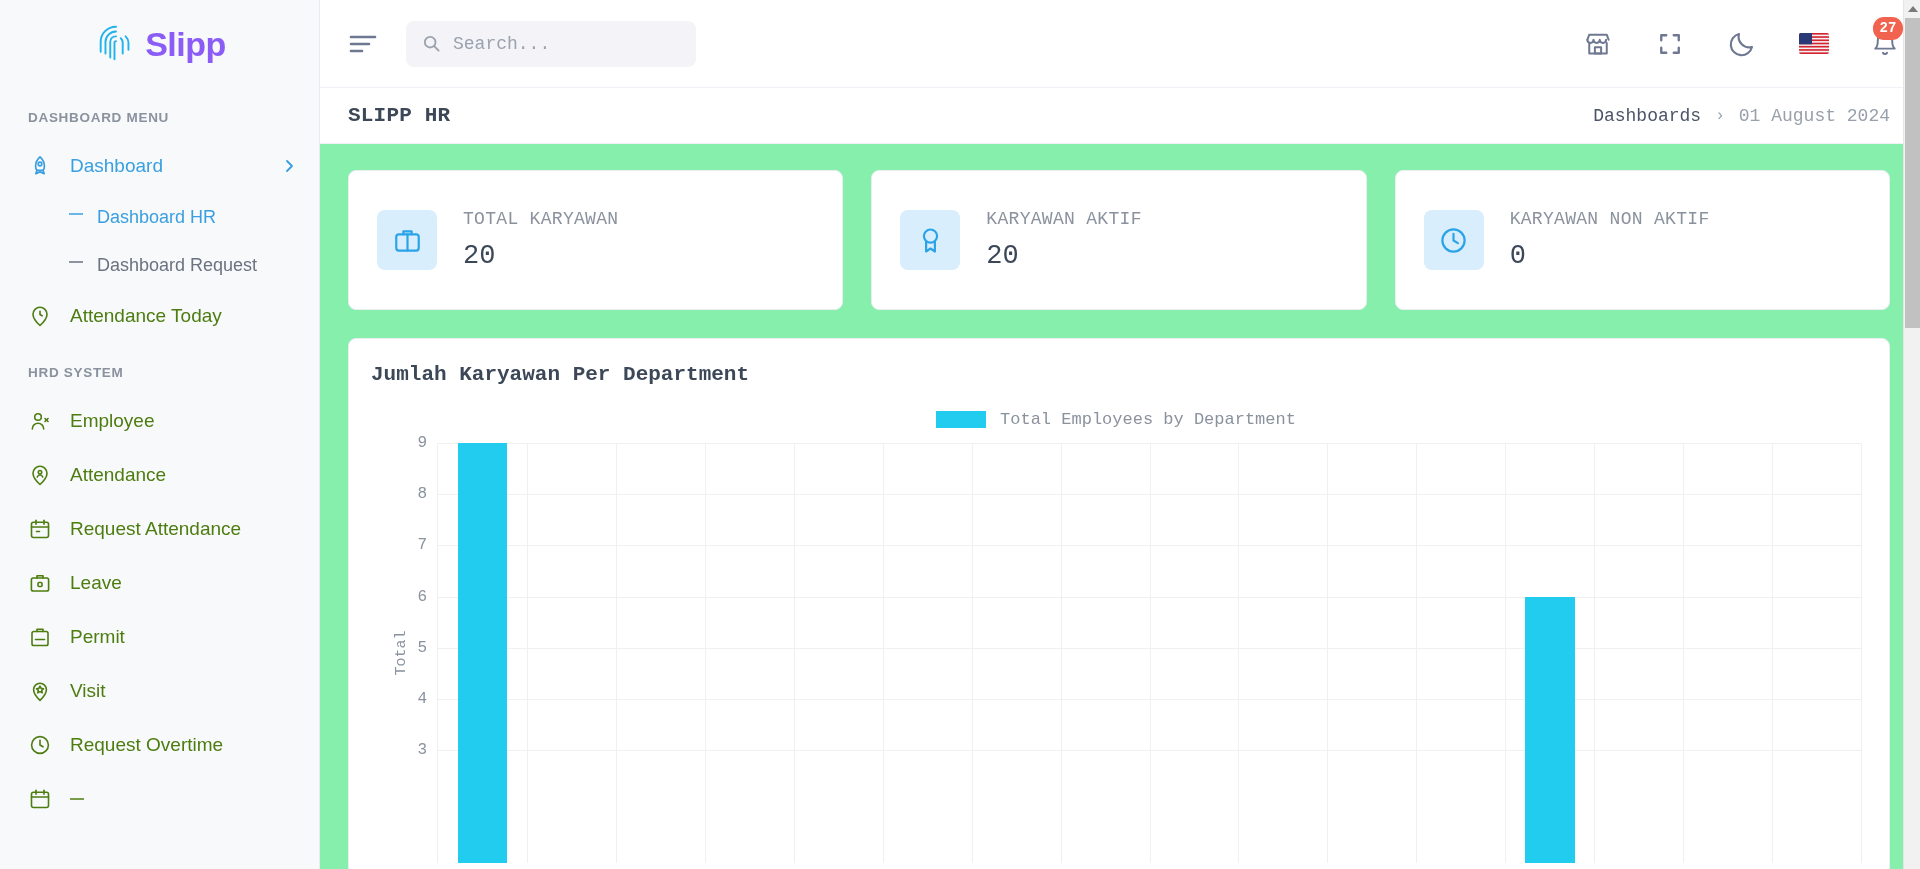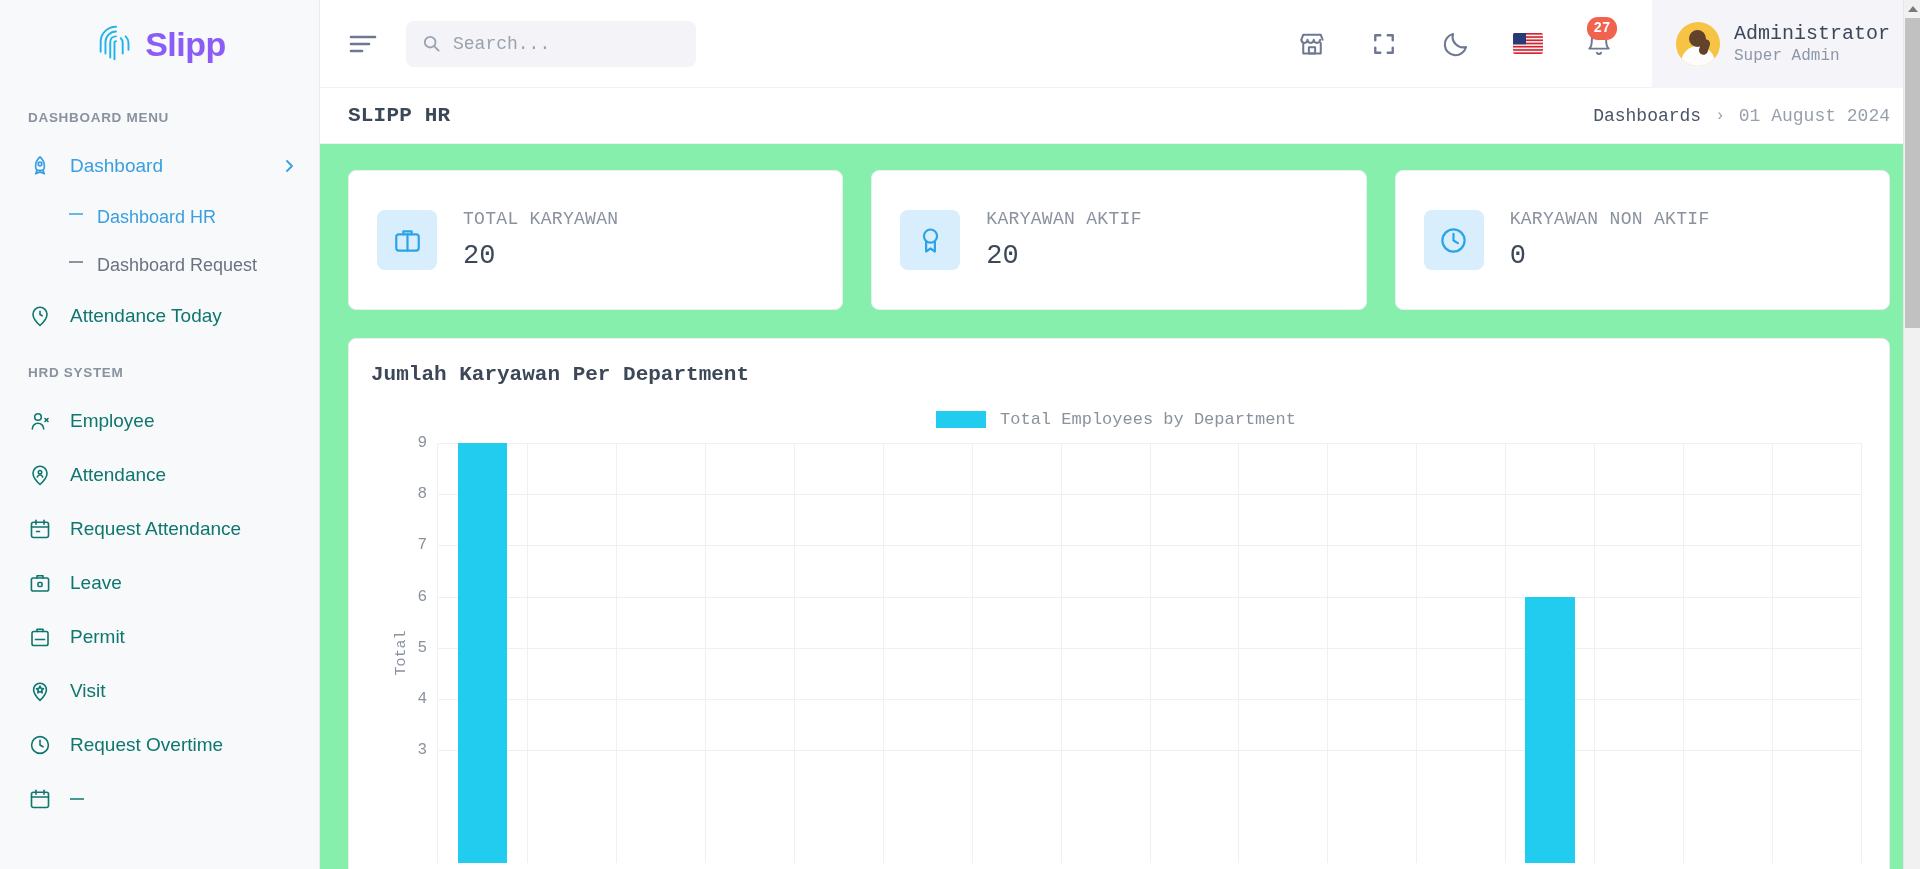--- a/index.html
+++ b/index.html
@@ -30,21 +30,21 @@
     font-size: 34px; font-weight: bold; color: #8b5cf6;
     letter-spacing: -0.5px; line-height: 1;
   }
   .sec-label {
     font-size: 13.5px; font-weight: bold; color: #8a929e;
     letter-spacing: 0.7px; padding: 22px 0 14px 28px;
   }
   .nav-item {
     display: flex; align-items: center; gap: 18px;
     height: 54px; padding: 0 22px 0 28px;
-    font-size: 19px; color: #0f766e; cursor: pointer;
+    font-size: 19px; color: #4d7c0f; cursor: pointer;
     position: relative;
   }
   .nav-item .nav-ico { width: 24px; height: 24px; flex: 0 0 24px; display:block; }
   .nav-item.active { color: #3a9fe0; }
   .nav-item.active .nav-ico { color: #3a9fe0; }
   .nav-label { white-space: nowrap; }
   .chev {
     margin-left: auto; width: 16px; height: 16px; display:block; color: #3a9fe0;
   }
   .sub-item {
@@ -356,31 +356,20 @@
         </svg>
 
         <div class="bell-wrap">
           <svg class="bell" viewBox="0 0 24 26" fill="none" stroke="#6e7891" stroke-width="1.7" stroke-linecap="round" stroke-linejoin="round">
             <path d="M12 3.2a6.2 6.2 0 0 0-6.2 6.2c0 6.1-2.2 7.6-2.2 7.6h16.8s-2.2-1.5-2.2-7.6A6.2 6.2 0 0 0 12 3.2z"></path>
             <path d="M10.2 20.6a2 2 0 0 0 3.6 0"></path>
           </svg>
           <span class="badge">27</span>
         </div>
 
-        <div class="profile">
-          <div class="avatar">
-            <span class="av-body"></span>
-            <span class="av-head"></span>
-            <span class="av-arm"></span>
-          </div>
-          <div>
-            <div class="p-name">Administrator</div>
-            <div class="p-role">Super Admin</div>
-          </div>
-        </div>
       </div>
     </header>
 
     <div class="pagehead">
       <div class="pagetitle">SLIPP HR</div>
       <nav class="crumbs">
         <span class="crumb-link">Dashboards</span>
         <span class="crumb-sep">›</span>
         <span class="crumb-cur">01 August 2024</span>
       </nav>

